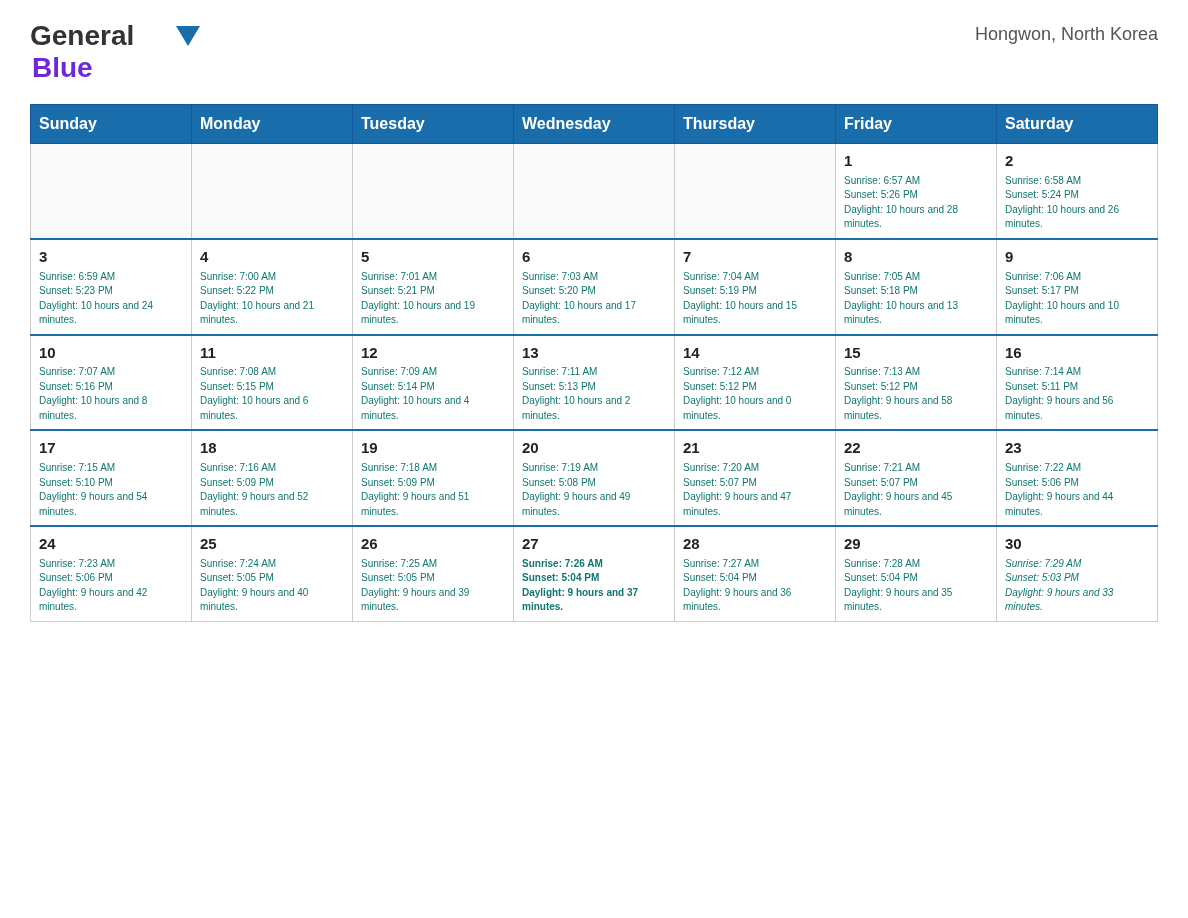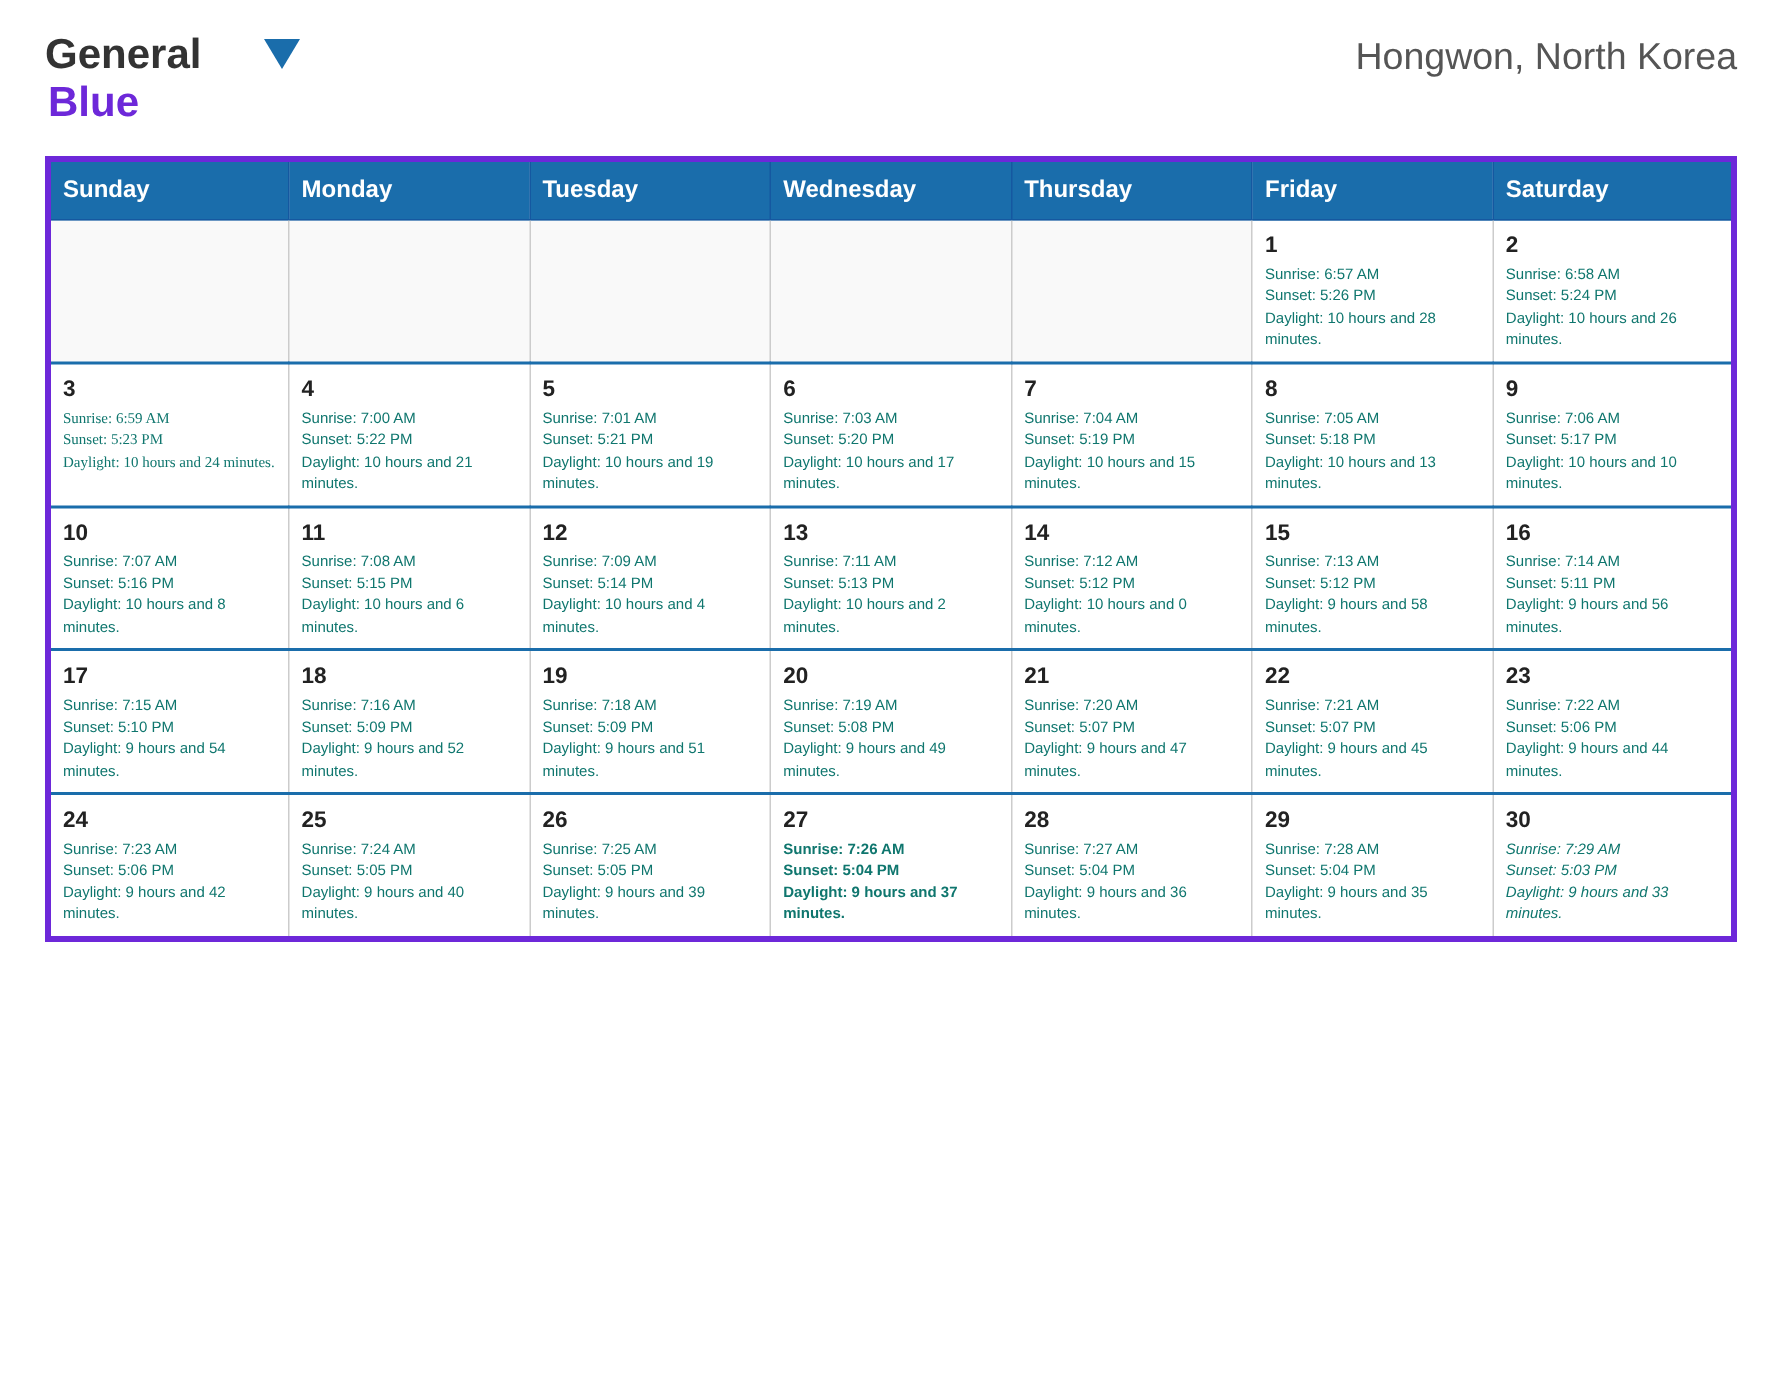--- a/index.html
+++ b/index.html
@@ -48,29 +48,29 @@
     }
     .title-section {
       text-align: right;
     }
     .month-title {
       font-size: 48px;
       font-weight: bold;
       color: #222;
     }
     .location {
-      font-size: 25px;
+      font-size: 18px;
       color: #555;
       margin-top: 4px;
     }
 
     .calendar {
       width: 100%;
       border-collapse: collapse;
-      border: 4px solid #6d28d9;
+      border: 1px solid #6d28d9;
     }
     .calendar th {
       background-color: #1a6dab;
       color: #fff;
       font-size: 16px;
       font-weight: bold;
       padding: 10px 8px;
       text-align: left;
       border: 1px solid #1558a0;
     }
@@ -147,21 +147,21 @@
         <td>
           <span class="day-num">2</span>
           <div class="day-info" style="white-space: pre-line;">Sunrise: 6:58 AM
 Sunset: 5:24 PM
 Daylight: 10 hours and 26 minutes.</div>
         </td>
       </tr>
       <tr>
         <td>
           <span class="day-num">3</span>
-          <div class="day-info" style="white-space: pre-line; font-family: Liberation Serif, serif;">Sunrise: 6:59 AM
+          <div class="day-info" style="white-space: pre-line;">Sunrise: 6:59 AM
 Sunset: 5:23 PM
 Daylight: 10 hours and 24 minutes.</div>
         </td>
         <td>
           <span class="day-num">4</span>
           <div class="day-info" style="white-space: pre-line;">Sunrise: 7:00 AM
 Sunset: 5:22 PM
 Daylight: 10 hours and 21 minutes.</div>
         </td>
         <td>

